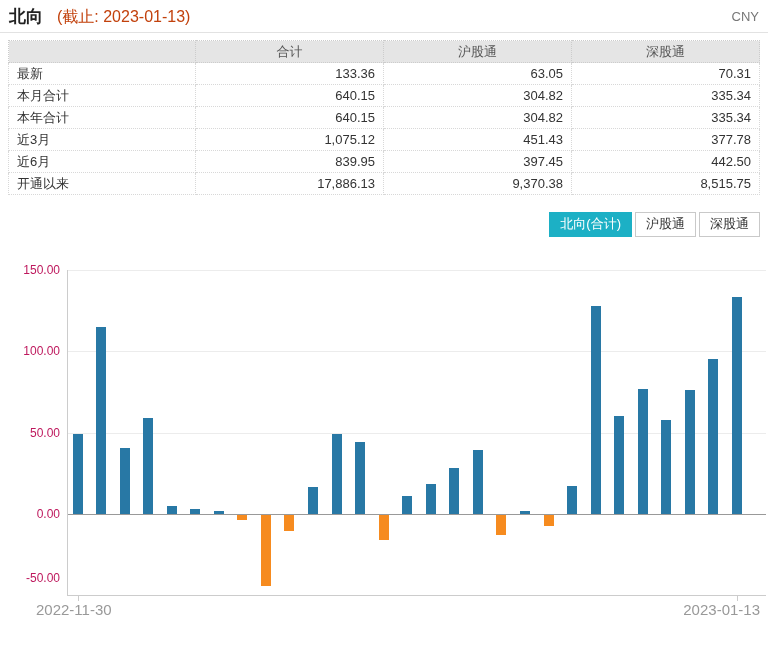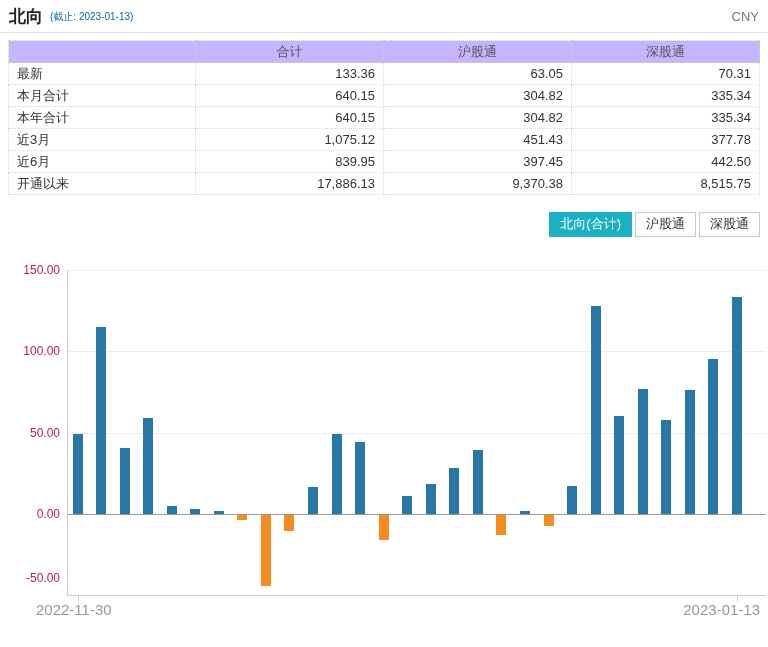--- a/index.html
+++ b/index.html
@@ -9,33 +9,33 @@
     font-family: "Liberation Sans", "DejaVu Sans", sans-serif;
     overflow: hidden;
   }
   
   .page-header {
     display: flex; align-items: center;
     height: 33px; padding: 15px 9px;
     border-bottom: 1px solid #e2e2e2;
   }
   .page-title { font-size: 17px; font-weight: bold; color: #222; }
-  .page-subtitle { font-size: 10px; color: #0369a1; margin-left: 7px; padding-top: 2px; }
+  .page-subtitle { font-size: 16px; color: #c2410c; margin-left: 14px; padding-top: 2px; }
   .currency { margin-left: auto; font-size: 13px; color: #777; }
 
   
   table.summary {
     margin: 7px 8px 0 8px;
     width: 752px;
     border-collapse: collapse;
     table-layout: fixed;
     font-size: 13px;
   }
   table.summary th {
-    background: #c4b5fd;
+    background: #e5e5e5;
     font-weight: normal;
     color: #555;
     text-align: center;
     height: 22px;
     border: 1px dotted #ccc;
   }
   table.summary td {
     height: 22px;
     border: 1px dotted #d8d8d8;
     color: #333;

